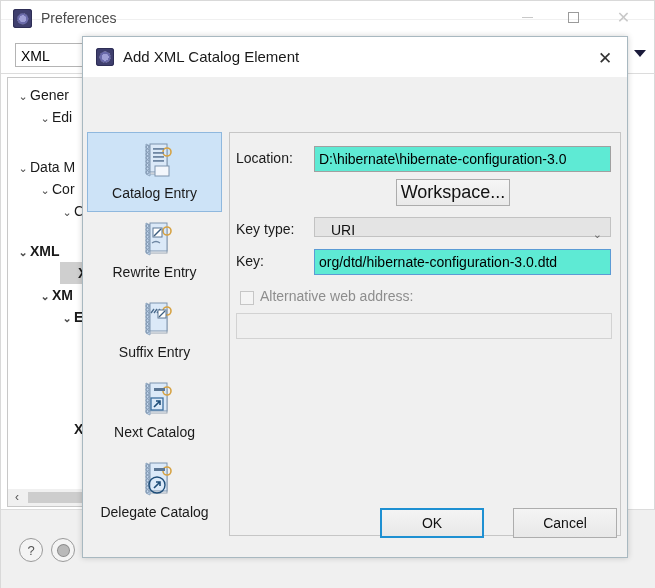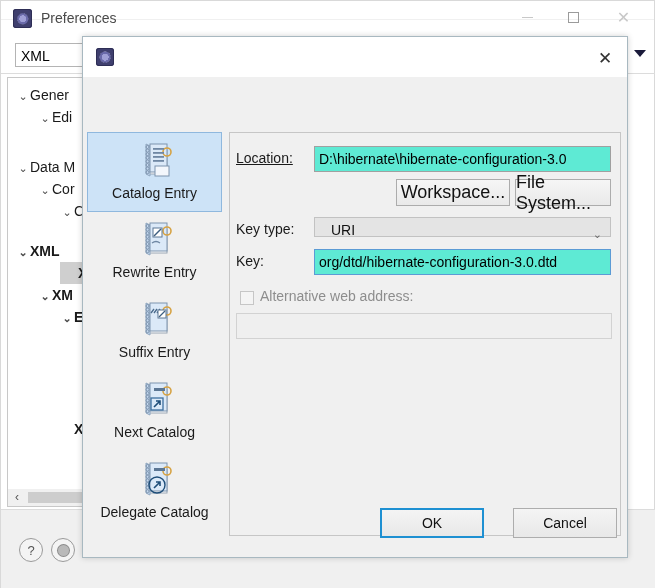--- a/index.html
+++ b/index.html
@@ -441,20 +441,21 @@
   <div id="prefs-bottombar">
     <div class="round-btn" id="help-btn">?</div>
     <div class="round-btn" id="target-btn"></div>
   </div>
 </div>
 
 <div id="dialog">
 
   <div id="dlg-titlebar">
     <div id="dlg-icon" class="eclipse-icon"></div>
+    <div id="dlg-title">Add XML Catalog Element</div>
     <div id="dlg-close">✕</div>
   </div>
 
   <div id="dlg-body">
 
     <div id="type-list">
 
     <div class="type-item selected">
           <svg viewBox="0 0 44 44" class="type-glyph">
             <rect x="14" y="12" width="20" height="24" fill="#ffffff" stroke="#9aa6b4" stroke-width="1"></rect>
@@ -554,25 +555,24 @@
             <rect x="21" y="11" width="11" height="3" fill="#5b7694"></rect>
             <circle cx="24" cy="28" r="8" fill="none" stroke="#1f4e79" stroke-width="1.4"></circle>
             <path d="M21 31 L27 25 M23 25 L27 25 L27 29" stroke="#1f4e79" stroke-width="1.6" fill="none"></path>
           </svg>
           <div class="type-label">Delegate Catalog</div>
         </div>
       </div>
 
     <div id="form-group">
 
-      <div class="form-label" style="left:6px; top:17px;text-decoration:underline;">Location:</div>
+      <div class="form-label" style="left:6px; top:17px;">Location:</div>
       <div class="txt-input" id="location-input">D:\hibernate\hibernate-configuration-3.0</div>
 
       <div class="push-btn" id="workspace-btn">Workspace...</div>
-      <div class="push-btn" id="filesystem-btn">File System...</div>
 
       <div class="form-label" style="left:6px; top:88px;">Key type:</div>
       <div id="keytype-combo">
         <span>URI</span>
         <span id="keytype-chevron">⌄</span>
       </div>
 
       <div class="form-label" style="left:6px; top:120px;">Key:</div>
       <div class="txt-input" id="key-input">org/dtd/hibernate-configuration-3.0.dtd</div>
 

